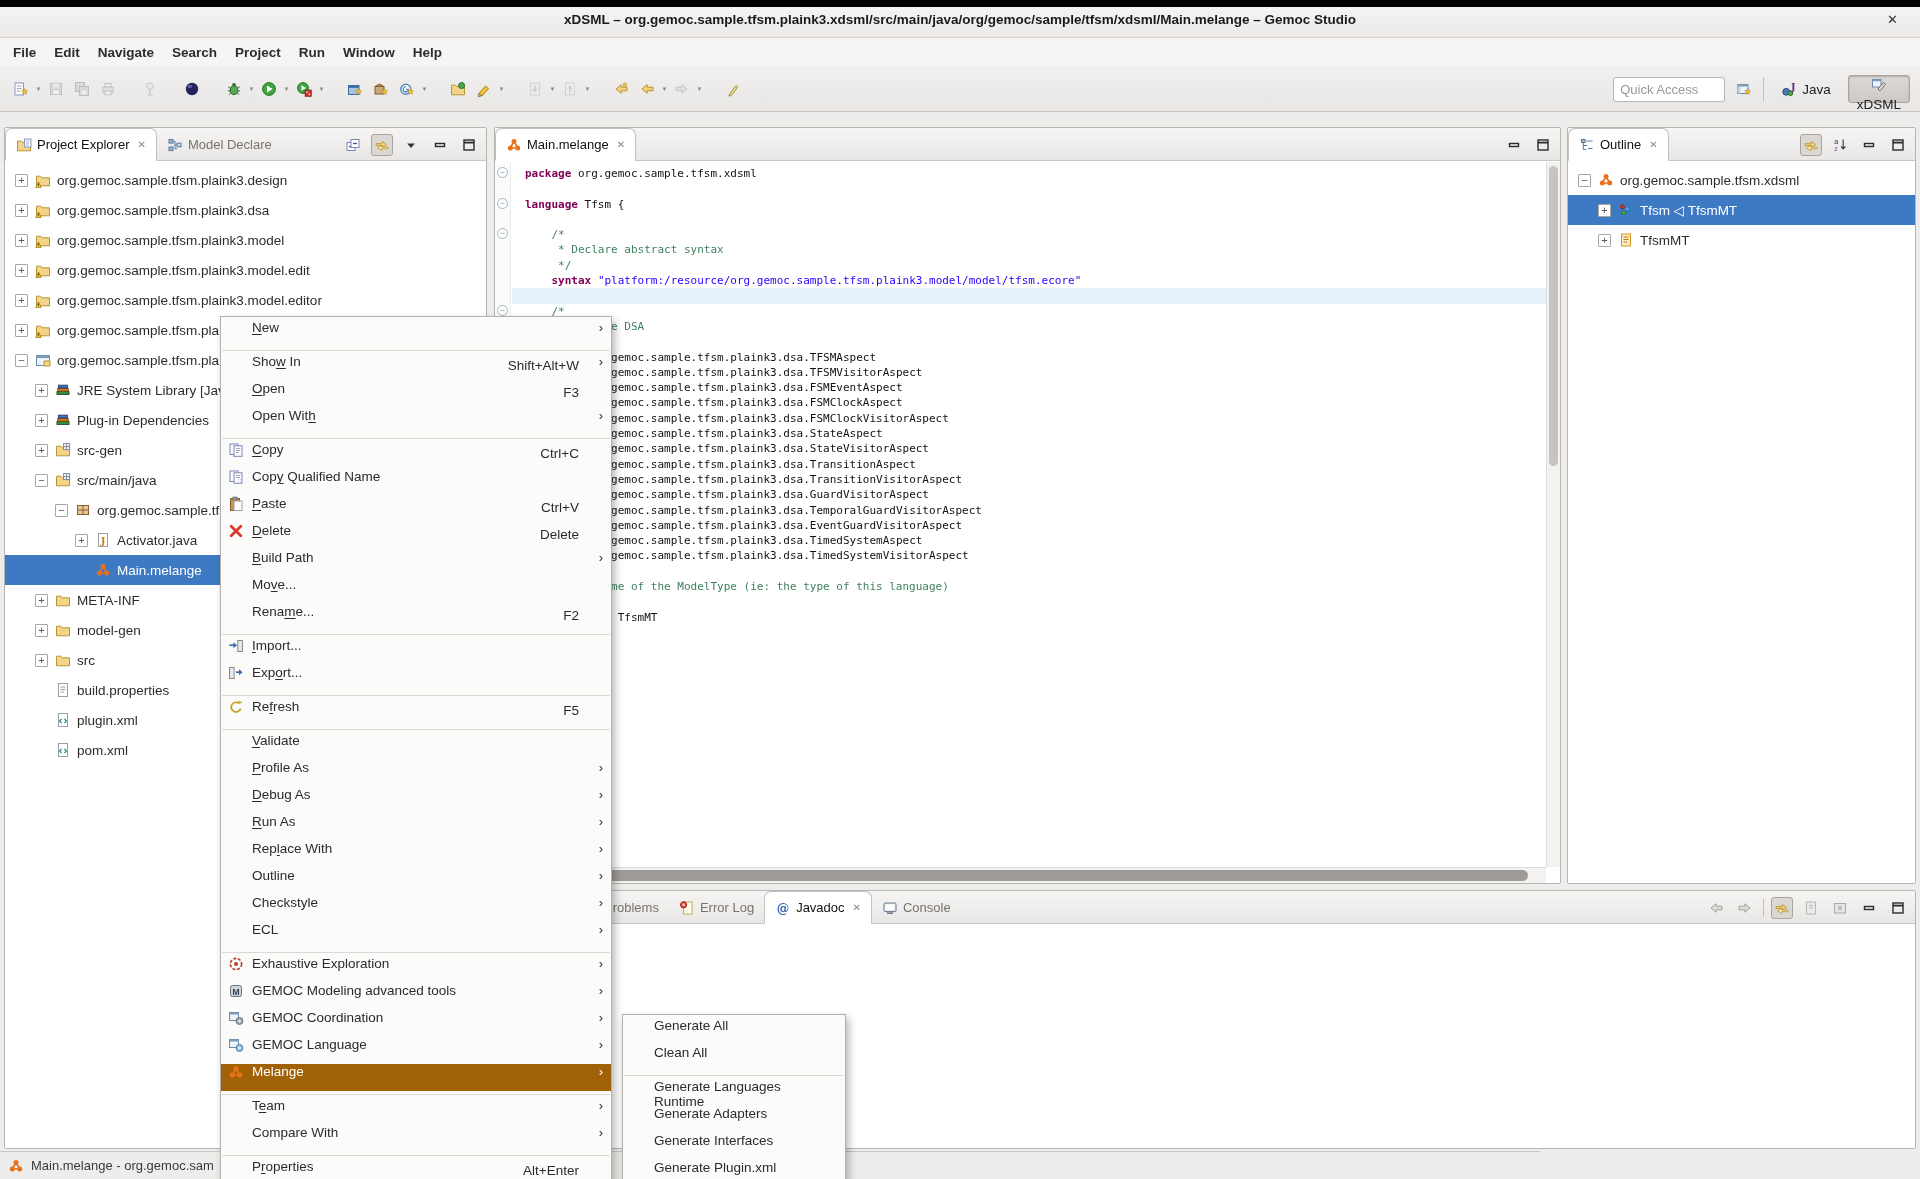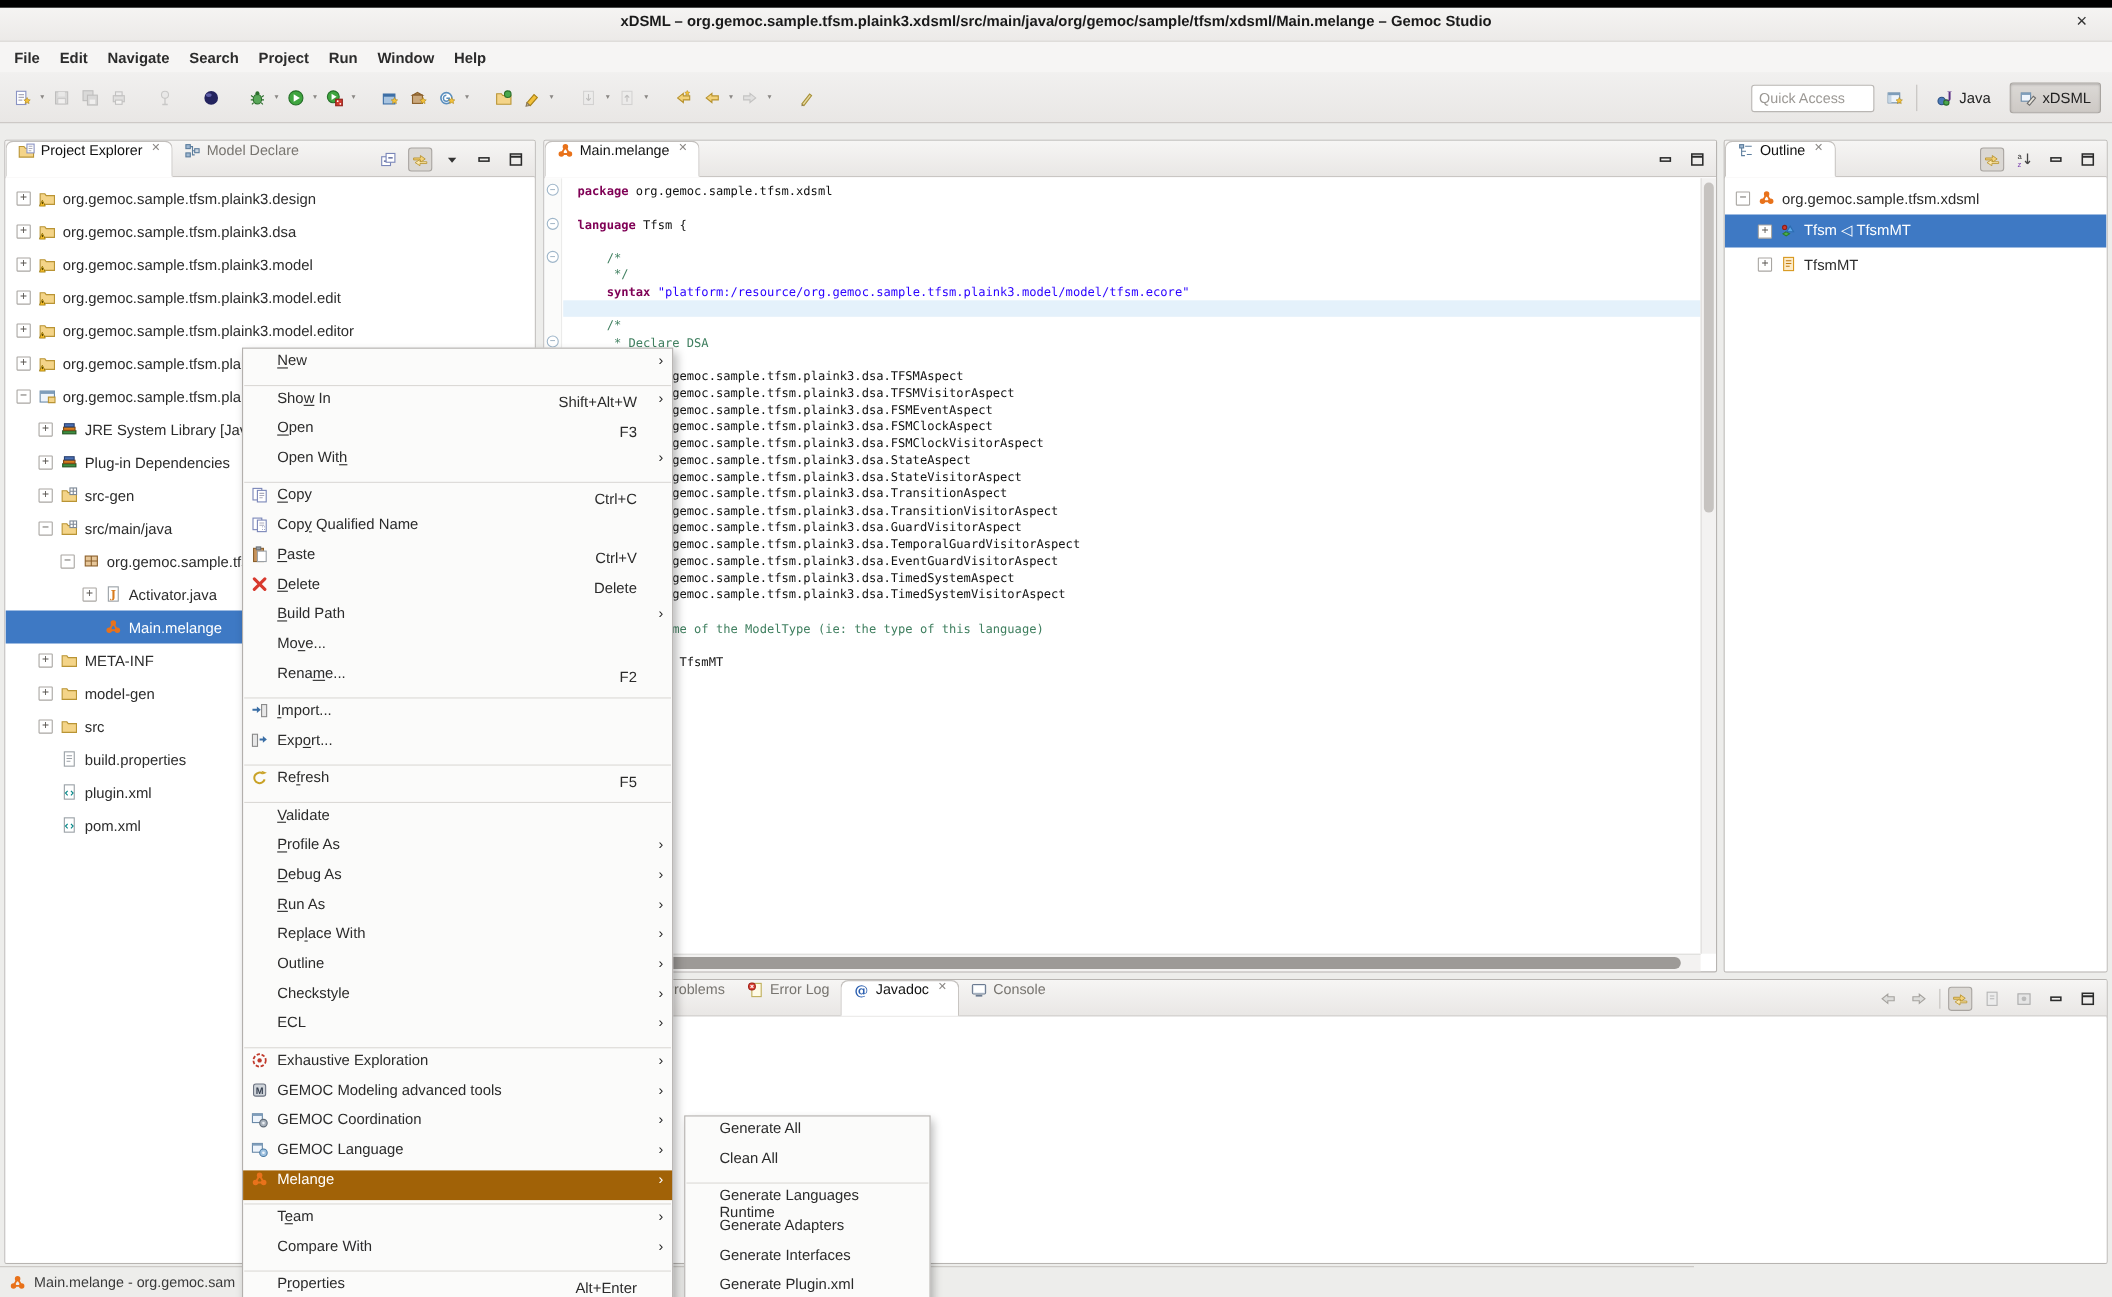--- a/index.html
+++ b/index.html
@@ -26,26 +26,26 @@
 .tbtn.dis { opacity:.45; filter:grayscale(1); }
 .chev { width:9px; height:26px; display:inline-flex; align-items:center; justify-content:center;
   color:#8a8784; font-size:8px; }
 .tb-right { position:absolute; right:10px; top:0; height:46px; display:flex; align-items:center; gap:8px; }
 .qa { width:112px; height:25px; border:1px solid #b9b6b3; border-radius:3px; background:#fff;
   font-size:13px; padding:0 6px; color:#333; font-family:inherit; }
 .qa::placeholder { color:#9b9894; }
 .vsep { width:1px; height:24px; background:#c3c0bd; }
 .persp { display:inline-flex; align-items:center; gap:5px; height:28px; padding:0 8px;
   font-size:13.5px; color:#222; border-radius:3px; border:1px solid transparent; background:none; font-family:inherit; }
-.persp.active { background:linear-gradient(#dcd9d6,#cdc9c5); border:1px solid #a8a4a0; box-shadow:inset 0 1px 2px rgba(0,0,0,.2); }
+.persp.active { background:linear-gradient(#dcd9d6,#cdc9c5); border:1px solid #a8a4a0; box-shadow:inset 0 1px 2px rgba(0,0,0,.2);flex-direction:column; }
 
 .panel { position:absolute; background:#fff; border:1px solid #b7b4b1; border-radius:2px; }
 .tabbar { position:relative; height:33px; background:linear-gradient(#f6f5f4,#e9e7e5);
   border-bottom:1px solid #c9c6c3; white-space:nowrap; }
-.tab { display:inline-flex; align-items:flex-start; gap:5px; height:33px; padding:0 10px;
+.tab { display:inline-flex; align-items:center; gap:5px; height:33px; padding:0 10px;
   font-size:13px; color:#77746f; }
 .tab.active { background:#fff; border:1px solid #c2bfbc; border-bottom:1px solid #fff;
   border-radius:7px 7px 0 0; color:#111; margin-top:0; }
 .tab .x { font-size:10px; color:#8a8784; margin-left:3px; }
 .viewtools { position:absolute; right:6px; top:0; height:33px; display:flex; align-items:center; gap:7px; }
 .vt { display:inline-flex; width:22px; height:22px; align-items:center; justify-content:center; border-radius:3px; }
 .vt.pressed { background:#dbd8d4; border:1px solid #a8a4a0; }
 
 .tree { position:absolute; left:0; right:0; top:34px; bottom:0; overflow:hidden; background:#fff; }
 .trow { height:30px; display:flex; align-items:center; font-size:13.5px; color:#2c2c2c; }
@@ -659,20 +659,21 @@
         <div class="fold" style="top: 35.6px;">−</div>
         <div class="fold" style="top: 66.2px;">−</div>
         <div class="fold" style="top: 142.7px;">−</div>
       </div>
     <div class="code" id="edCode">
         <div class="cline"><span class="seg-k">package</span><span class="seg-p"> org.gemoc.sample.tfsm.xdsml</span></div>
         <div class="cline">&nbsp;</div>
         <div class="cline"><span class="seg-k">language</span><span class="seg-p"> Tfsm {</span></div>
         <div class="cline">&nbsp;</div>
         <div class="cline"><span class="seg-p">    </span><span class="seg-c">/*</span></div>
+        <div class="cline"><span class="seg-c">     * Declare abstract syntax</span></div>
         <div class="cline"><span class="seg-c">     */</span></div>
         <div class="cline"><span class="seg-p">    </span><span class="seg-k">syntax</span><span class="seg-p"> </span><span class="seg-s">"platform:/resource/org.gemoc.sample.tfsm.plaink3.model/model/tfsm.ecore"</span></div>
         <div class="cline cur">&nbsp;</div>
         <div class="cline"><span class="seg-p">    </span><span class="seg-c">/*</span></div>
         <div class="cline"><span class="seg-c">     * Declare DSA</span></div>
         <div class="cline"><span class="seg-c">     */</span></div>
         <div class="cline"><span class="seg-p">    </span><span class="seg-k">with</span><span class="seg-p"> org.gemoc.sample.tfsm.plaink3.dsa.TFSMAspect</span></div>
         <div class="cline"><span class="seg-p">    </span><span class="seg-k">with</span><span class="seg-p"> org.gemoc.sample.tfsm.plaink3.dsa.TFSMVisitorAspect</span></div>
         <div class="cline"><span class="seg-p">    </span><span class="seg-k">with</span><span class="seg-p"> org.gemoc.sample.tfsm.plaink3.dsa.FSMEventAspect</span></div>
         <div class="cline"><span class="seg-p">    </span><span class="seg-k">with</span><span class="seg-p"> org.gemoc.sample.tfsm.plaink3.dsa.FSMClockAspect</span></div>

